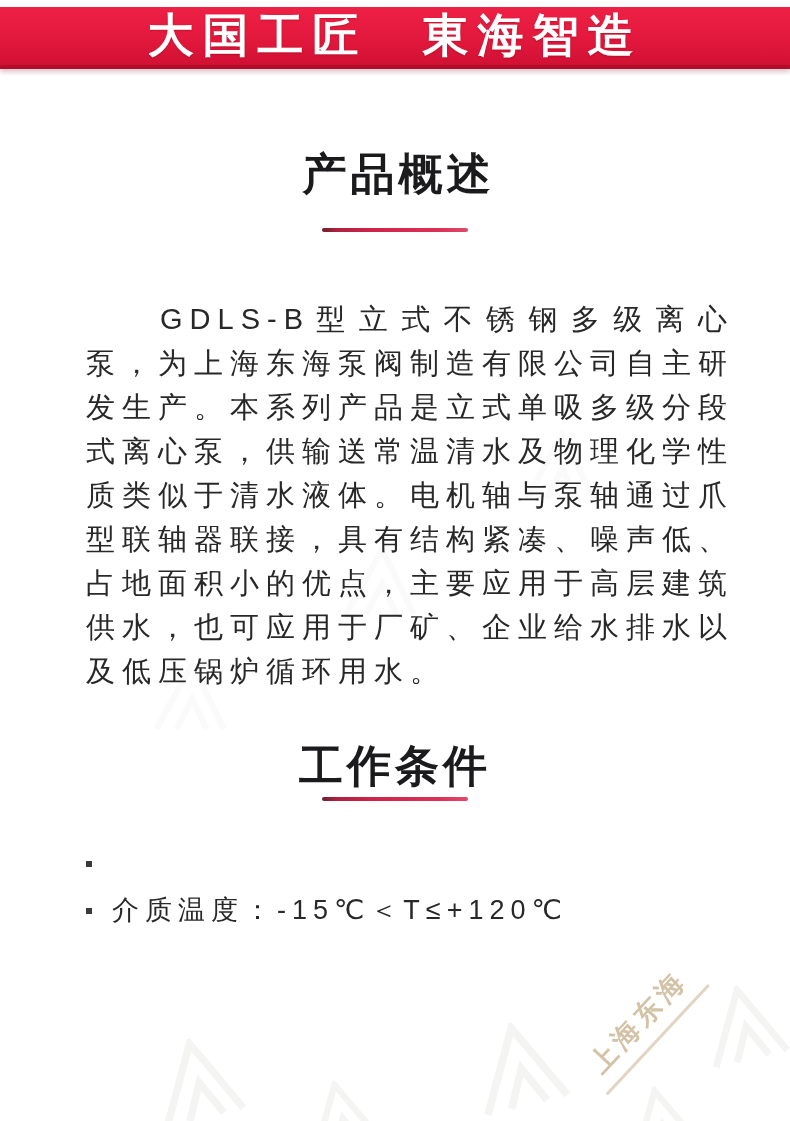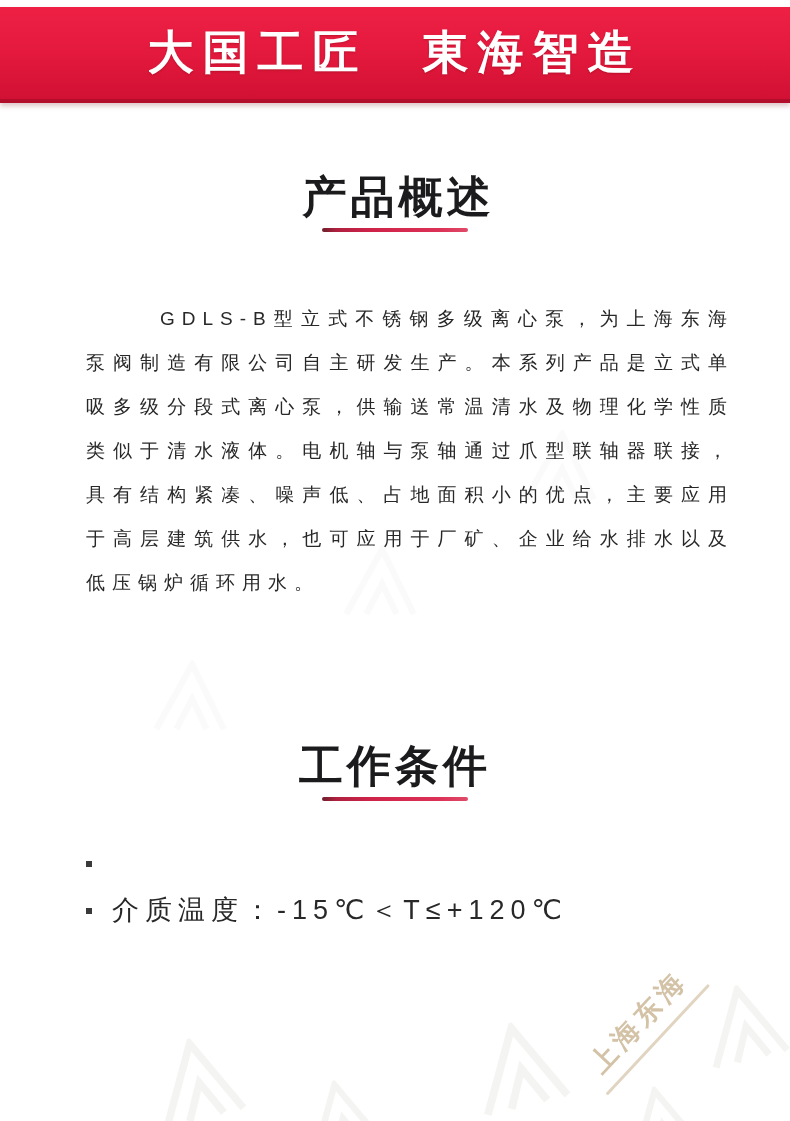--- a/index.html
+++ b/index.html
@@ -35,49 +35,49 @@
     color:var(--watermark-tan);opacity:.8;
     font-size:27px;font-weight:bold;letter-spacing:5px;
     text-align:center;
   }
   .wm-tan .sub{
     display:block;height:3px;width:150px;margin:7px auto 0;
     background:var(--watermark-tan);opacity:.7;border-radius:2px;
   }
   
   .banner{
-    position:absolute;left:0;top:7px;width:790px;height:96px;z-index:2;
+    position:absolute;left:0;top:7px;width:790px;height:62px;z-index:2;
     background:linear-gradient(180deg,var(--banner-red-top) 0%,#e2183c 55%,var(--banner-red-bottom) 100%);
     border-bottom:4px solid var(--banner-red-edge);
     box-shadow:0 3px 5px rgba(120,20,35,.25);
     display:flex;align-items:center;justify-content:center;
   }
   .banner-title{
     color:#ffffff;font-size:46px;font-weight:bold;letter-spacing:9px;
     text-shadow:0 1px 2px rgba(120,0,15,.35);
     white-space:pre;
   }
   
   .sec-title{
     position:absolute;left:0;width:790px;text-align:center;z-index:1;
     font-size:44px;font-weight:bold;color:var(--title-black);letter-spacing:4px;
   }
-  #title-overview{top:168px;padding-left:7px;}
+  #title-overview{top:145px;padding-left:7px;}
   #title-conditions{top:737px;}
   .title-underline{
     position:absolute;left:50%;margin-left:-73px;width:146px;height:4px;z-index:1;
     background:linear-gradient(90deg,var(--underline-dark) 0%,#b02040 10%,var(--underline-red) 35%,#dc3156 80%,#e04a69 100%);
     border-radius:2px;
   }
   #underline-overview{top:228px;}
   #underline-conditions{top:797px;}
   
   .overview{
     position:absolute;left:86px;top:297px;width:648px;z-index:1;
-    font-size:19px;line-height:44px;letter-spacing:7px;
+    font-size:29px;line-height:44px;letter-spacing:7px;
     text-align:justify;text-indent:74px;color:var(--body-text);
   }
   
   .cond-list{
     position:absolute;left:84px;top:840px;width:660px;z-index:1;
     list-style:none;
   }
   .cond-list li{
     position:relative;padding-left:28px;height:47px;line-height:47px;
     font-size:27px;letter-spacing:6px;color:var(--body-text);

